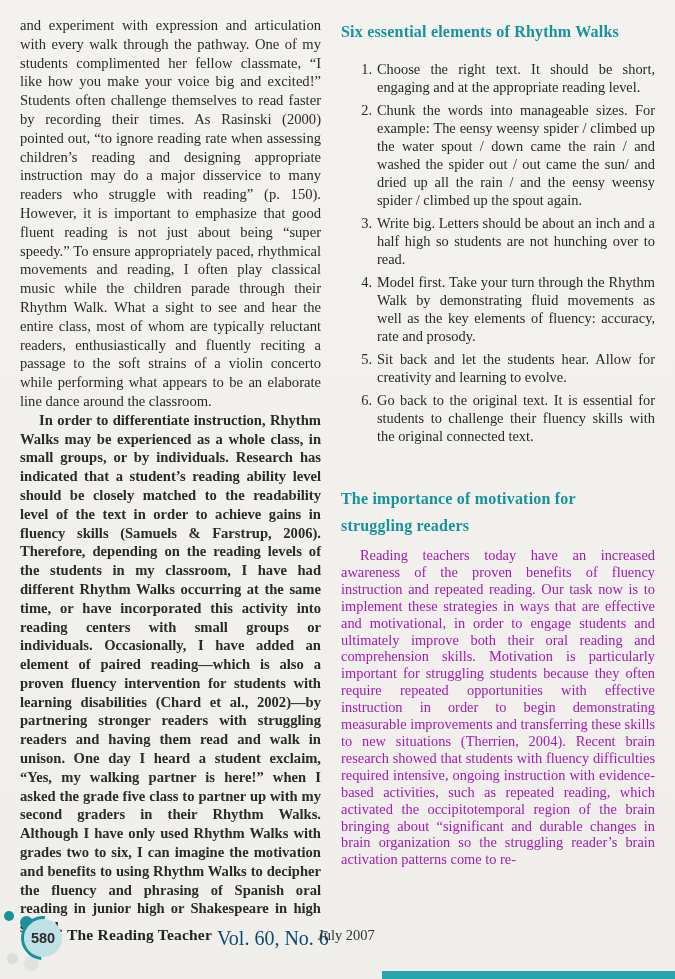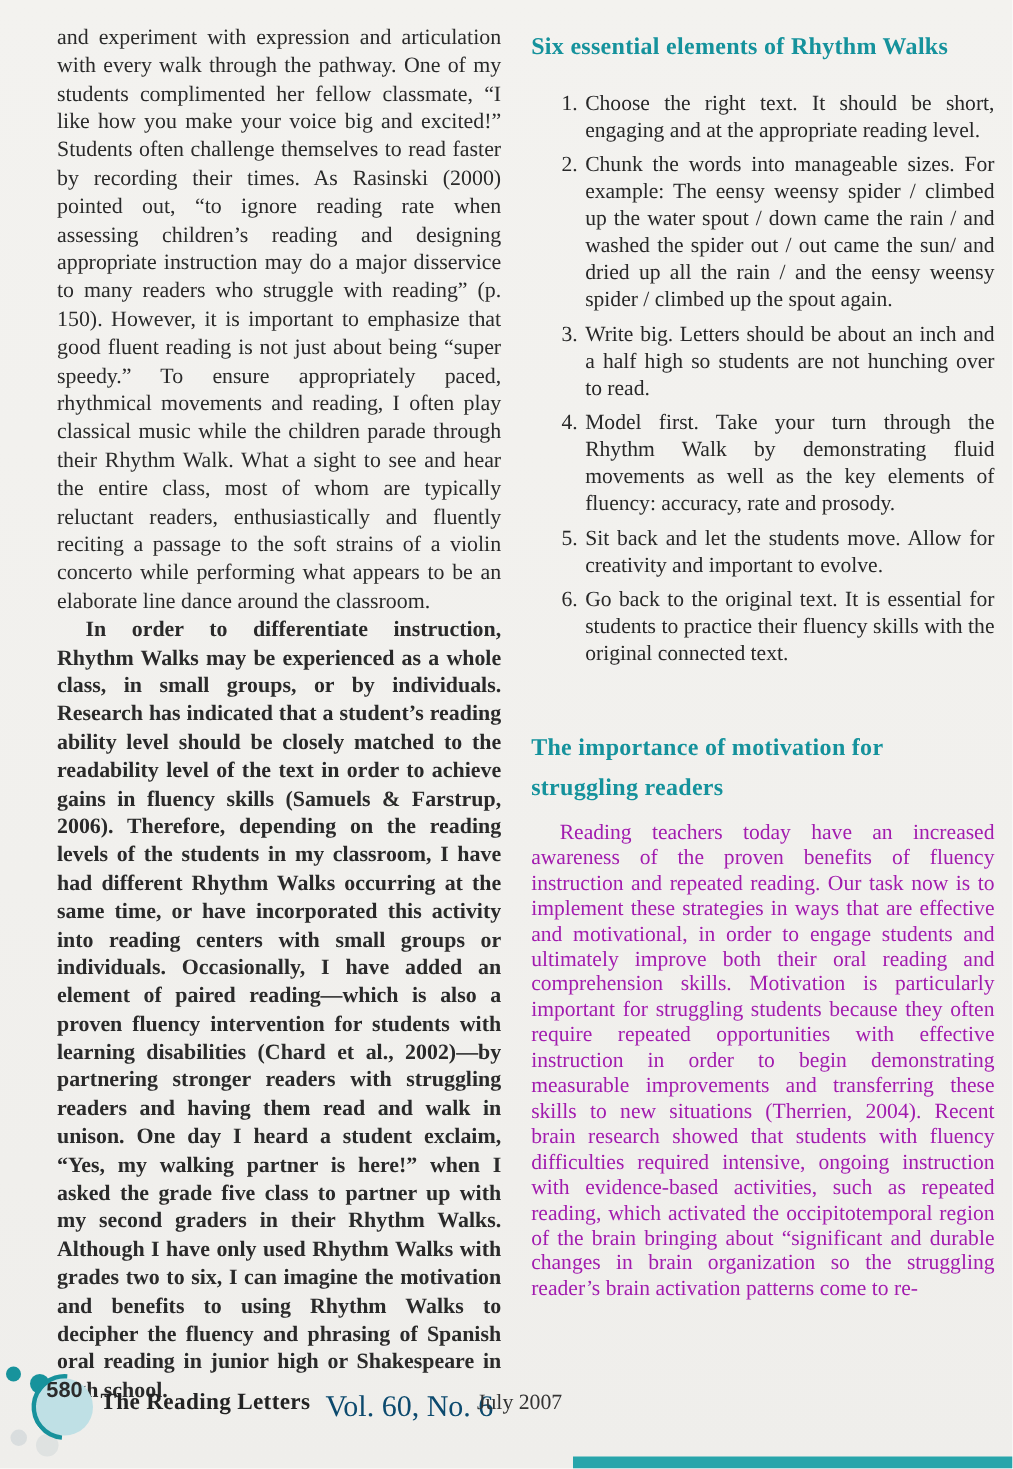--- a/index.html
+++ b/index.html
@@ -6,21 +6,21 @@
   body {
     width:675px; height:979px;
     background: linear-gradient(180deg, #f3f2ef 0%, #f1f0ed 60%, #efeeeb 100%);
     font-family:"Liberation Serif", serif;
     color:#282828;
     position:relative;
     overflow:hidden;
   }
   .columns {
     display:flex;
-    padding:16px 12px 0 38px;
+    padding:16px 12px 0 20px;
     gap:20px;
   }
   .col-left {
     width:301px;
     font-size:14.6px;
     line-height:18.8px;
     text-align:justify;
     color:#2a2a2a;
   }
   .col-left p { margin:0; }
@@ -62,21 +62,21 @@
   .dot-1 { left:4px;  top:8px;  width:10px; height:10px; }
   .dot-2 { left:20px; top:13px; width:13px; height:13px; }
   .ghost-dot { position:absolute; border-radius:50%; }
   .ghost-dot-1 { left:7px;  top:50px; width:11px; height:11px; background:rgba(150,170,185,0.25); }
   .ghost-dot-2 { left:24px; top:53px; width:15px; height:15px; background:rgba(150,170,185,0.18); }
 
   .page-badge {
     position:absolute; left:24px; top:16px;
     width:38px; height:38px; border-radius:50%;
     background:#bfe0e5;
-    display:flex; align-items:flex-start; justify-content:center;
+    display:flex; align-items:center; justify-content:center;
     font-family:"Liberation Sans", sans-serif;
     font-weight:bold; font-size:14.5px; color:#2b2b2b;
   }
   .page-badge::before {
     content:""; position:absolute; inset:-3px; border-radius:50%;
     border:3.5px solid transparent;
     border-left-color:#17929c; border-top-color:#17929c;
     transform:rotate(-40deg);
   }
   .footer-journal {
@@ -118,40 +118,40 @@
       <div class="list-item">
         <span class="list-num">3.</span>
         <span class="list-text">Write big. Letters should be about an inch and a half high so students are not hunching over to read.</span>
       </div>
       <div class="list-item">
         <span class="list-num">4.</span>
         <span class="list-text">Model first. Take your turn through the Rhythm Walk by demonstrating fluid movements as well as the key elements of fluency: accuracy, rate and prosody.</span>
       </div>
       <div class="list-item">
         <span class="list-num">5.</span>
-        <span class="list-text">Sit back and let the students move. Allow for creativity and important to evolve.</span>
+        <span class="list-text">Sit back and let the students hear. Allow for creativity and learning to evolve.</span>
       </div>
       <div class="list-item">
         <span class="list-num">6.</span>
-        <span class="list-text">Go back to the original text. It is essential for students to practice their fluency skills with the original connected text.</span>
+        <span class="list-text">Go back to the original text. It is essential for students to challenge their fluency skills with the original connected text.</span>
       </div>
     </div>
 
     <h2 class="teal-heading second">The importance of motivation for struggling readers</h2>
     <p class="right-paragraph">Reading teachers today have an increased awareness of the proven benefits of fluency instruction and repeated reading. Our task now is to implement these strategies in ways that are effective and motivational, in order to engage students and ultimately improve both their oral reading and comprehension skills. Motivation is particularly important for struggling students because they often require repeated opportunities with effective instruction in order to begin demonstrating measurable improvements and transferring these skills to new situations (Therrien, 2004). Recent brain research showed that students with fluency difficulties required intensive, ongoing instruction with evidence-based activities, such as repeated reading, which activated the occipitotemporal region of the brain bringing about “significant and durable changes in brain organization so the struggling reader’s brain activation patterns come to re-</p>
   </div>
 
 </div>
 
 <div class="footer">
   <span class="dot dot-1"></span>
   <span class="dot dot-2"></span>
   <span class="ghost-dot ghost-dot-1"></span>
   <span class="ghost-dot ghost-dot-2"></span>
   <div class="page-badge">
     <span>580</span>
   </div>
-  <span class="footer-journal">The Reading Letters</span>
+  <span class="footer-journal">The Reading Teacher</span>
   <span class="footer-vol">Vol. 60, No. 6</span>
   <span class="footer-date">July 2007</span>
 </div>
 
 <div class="bottom-bar"></div>
 
 </body></html>

